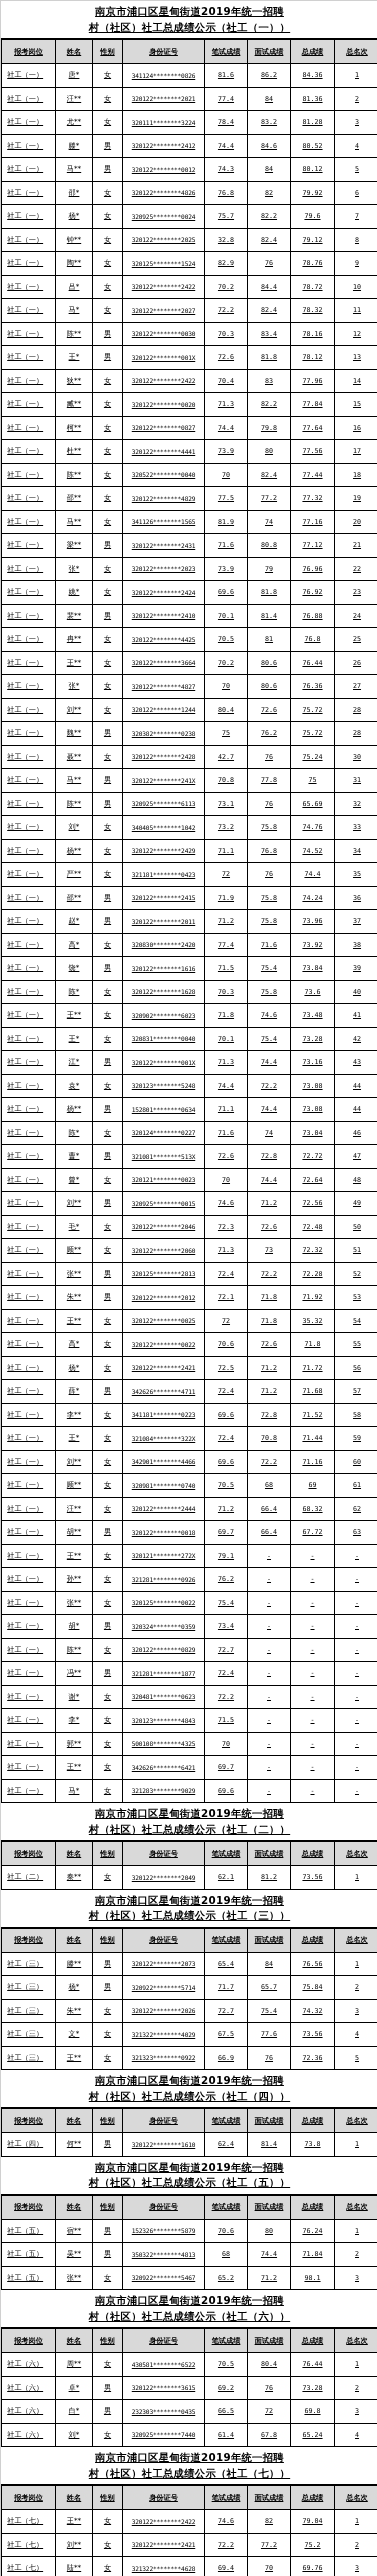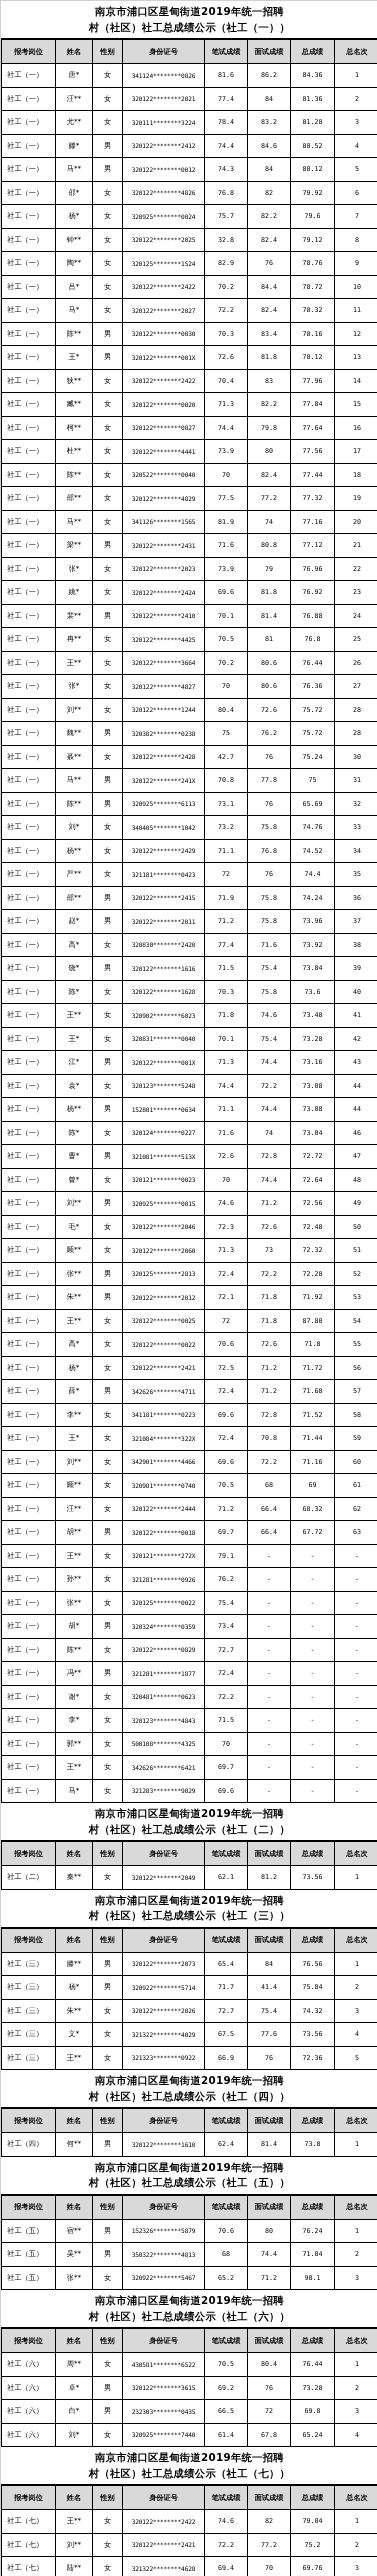--- a/index.html
+++ b/index.html
@@ -1,18 +1,18 @@
 <!DOCTYPE html>
 <html style="font-size:8.2px"><head>
 <meta charset="utf-8">
 <style>
   html, body { margin: 0; padding: 0; background: #ffffff; }
   body { width: 378px; font-family: "DejaVu Sans", sans-serif; color: #000; }
   .page { width: 378px; position: relative; border-left: 0.5px solid #d0d0d0; box-sizing: border-box; border-top: 0.5px solid #d0d0d0; }
-  .section { width: 377px; }
+  .section { width: 377px; text-decoration: underline; }
   .title { height: 37px; display: flex; flex-direction: column; align-items: center; justify-content: center; text-align: center; font-weight: bold; font-size: 10.3px; line-height: 15.5px; letter-spacing: 0.3px; border-bottom: 1.5px solid #000; box-sizing: border-box; height: 38px; }
   table { border-collapse: collapse; width: 377px; table-layout: fixed; }
   th, td { border: 0.5px solid #000; text-align: center; vertical-align: middle; padding: 0; overflow: hidden; white-space: nowrap; }
   th { background: #d9d9d9; font-weight: bold; font-size: 7.2px; height: 23px; font-family: "DejaVu Sans", sans-serif; }
   td { font-size: 6.7px; font-family: "DejaVu Sans Mono", monospace; }
   td.cn { font-family: "DejaVu Sans", sans-serif; font-size: 7.2px; }
   td.post { font-family: "DejaVu Sans", sans-serif; font-size: 7.2px; text-align: left; padding-left: 5.2px; }
   td.id { font-size: 6.2px; letter-spacing: -0.2px; }
   tr.last td { border-bottom: 1.5px solid #000; }
   col.c0 { width: 54px; } col.c1 { width: 37px; } col.c2 { width: 30px; } col.c3 { width: 82px; }
@@ -581,21 +581,21 @@
             <td>71.92</td>
             <td>53</td>
           </tr>
           <tr style="height: 23.5px;">
             <td class="post">社工（一）</td>
             <td class="cn">王**</td>
             <td class="cn">女</td>
             <td class="id">320122********0025</td>
             <td>72</td>
             <td>71.8</td>
-            <td>87.80</td>
+            <td>35.32</td>
             <td>54</td>
           </tr>
           <tr style="height: 23.5px;">
             <td class="post">社工（一）</td>
             <td class="cn">高*</td>
             <td class="cn">女</td>
             <td class="id">320122********0022</td>
             <td>70.6</td>
             <td>72.6</td>
             <td>71.8</td>
@@ -876,21 +876,21 @@
             <td>84</td>
             <td>76.56</td>
             <td>1</td>
           </tr>
           <tr style="height: 23.5px;">
             <td class="post">社工（三）</td>
             <td class="cn">杨*</td>
             <td class="cn">男</td>
             <td class="id">320922********5714</td>
             <td>71.7</td>
-            <td>41.4</td>
+            <td>65.7</td>
             <td>75.84</td>
             <td>2</td>
           </tr>
           <tr style="height: 23.5px;">
             <td class="post">社工（三）</td>
             <td class="cn">朱**</td>
             <td class="cn">女</td>
             <td class="id">320122********2026</td>
             <td>72.7</td>
             <td>75.4</td>

